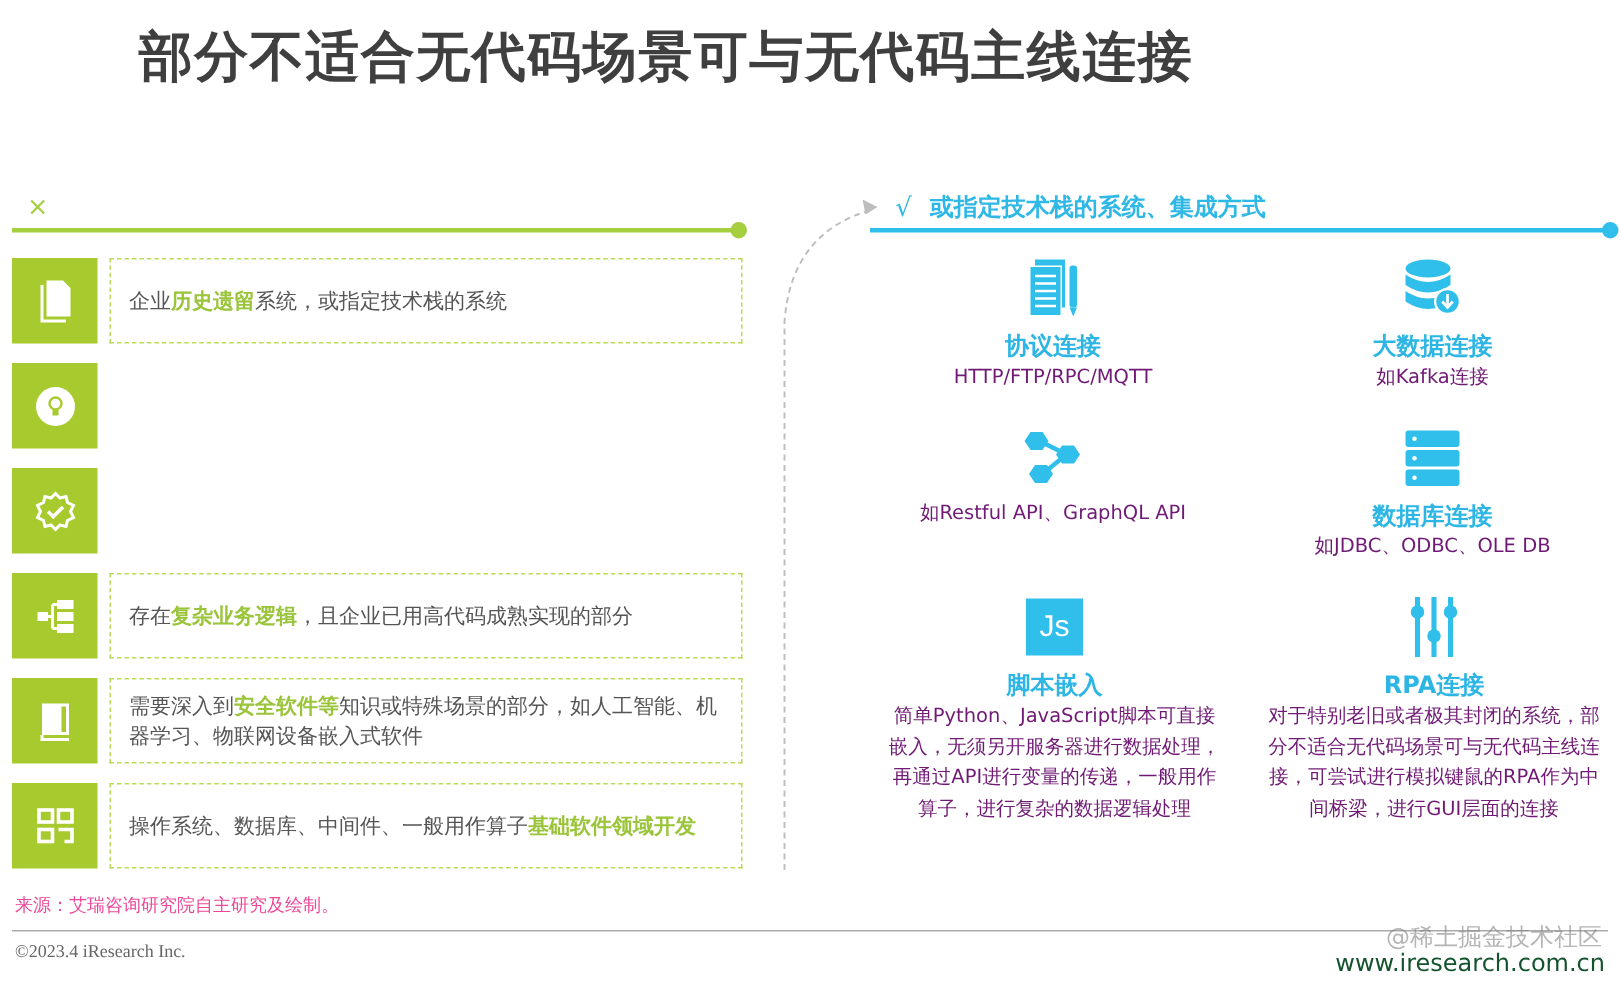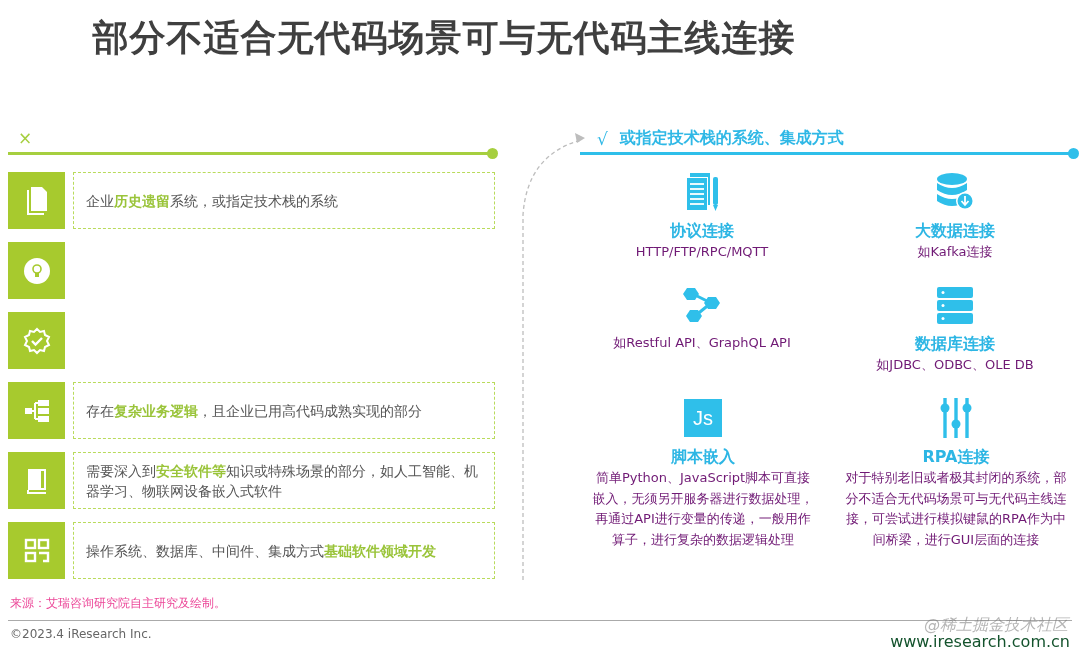--- a/index.html
+++ b/index.html
@@ -50,23 +50,23 @@
       position: absolute; left: 1068px; top: 148px; width: 11px; height: 11px; border-radius: 50%; background: #2fbfea;
     }
 
     .method { position: absolute; width: 220px; text-align: center; }
     .method .m-icon { height: 44px; display: flex; justify-content: center; align-items: center; margin-bottom: 6px; }
     .method .m-title { font-size: 16px; font-weight: bold; color: #2db6e4; line-height: 22px; }
     .method .m-desc { font-size: 13px; color: #701a75; line-height: 20.5px; }
 
     .source { position: absolute; left: 10px; top: 595px; font-size: 12px; color: #ec4899; }
     .footer-line { position: absolute; left: 8px; top: 620px; width: 1064px; height: 1px; background: #aaa; }
-    .copyright { position: absolute; left: 10px; top: 627px; font-size: 12px; color: #666; }
+    .copyright { position: absolute; left: 10px; top: 627px; font-size: 12px; color: #666; font-family: Liberation Serif, serif; }
     .website { position: absolute; right: 10px; top: 632px; font-size: 16px; color: #14532d; }
-    .watermark { position: absolute; right: 12px; top: 615px; font-size: 16px; color: rgba(120,120,120,0.55); font-style: italic; }
+    .watermark { position: absolute; right: 12px; top: 615px; font-size: 16px; color: rgba(120,120,120,0.55); }
   </style>
 </head>
 <body>
 
 <div class="title">部分不适合无代码场景可与无代码主线连接</div>
 
 <div class="left-header">
   <span class="x-mark">×</span>
 </div>
 <div class="left-line"></div>
@@ -134,21 +134,21 @@
 <div class="row" style="top:522px">
   <div class="icon-box">
     <svg width="28" height="28" viewBox="0 0 28 28">
         <rect x="3" y="3" width="9" height="8" fill="none" stroke="#fff" stroke-width="2.4"></rect>
         <rect x="16" y="3" width="9" height="8" fill="none" stroke="#fff" stroke-width="2.4"></rect>
         <rect x="3" y="16" width="9" height="8" fill="none" stroke="#fff" stroke-width="2.4"></rect>
         <path d="M16 16 H25 V24 H20" fill="none" stroke="#fff" stroke-width="2.4"></path>
       </svg>
   </div>
   <div class="text-box">
-    <span><span>操作系统、数据库、中间件、集成方式</span><span class="hl">基础软件领域开发</span><span></span></span>
+    <span><span>操作系统、数据库、中间件、一般用作算子</span><span class="hl">基础软件领域开发</span><span></span></span>
   </div>
 </div>
 
 <svg class="connector" width="80" height="460" viewBox="0 0 80 460">
   <path d="M8 455 V90 Q12 30 66 15" fill="none" stroke="#bdbdbd" stroke-width="1.3" stroke-dasharray="4 3"></path>
   <path d="M70 13 L60 8 L62 18 Z" fill="#bdbdbd"></path>
 </svg>
 
 <div class="right-header">
   <span class="check-mark">√</span>

